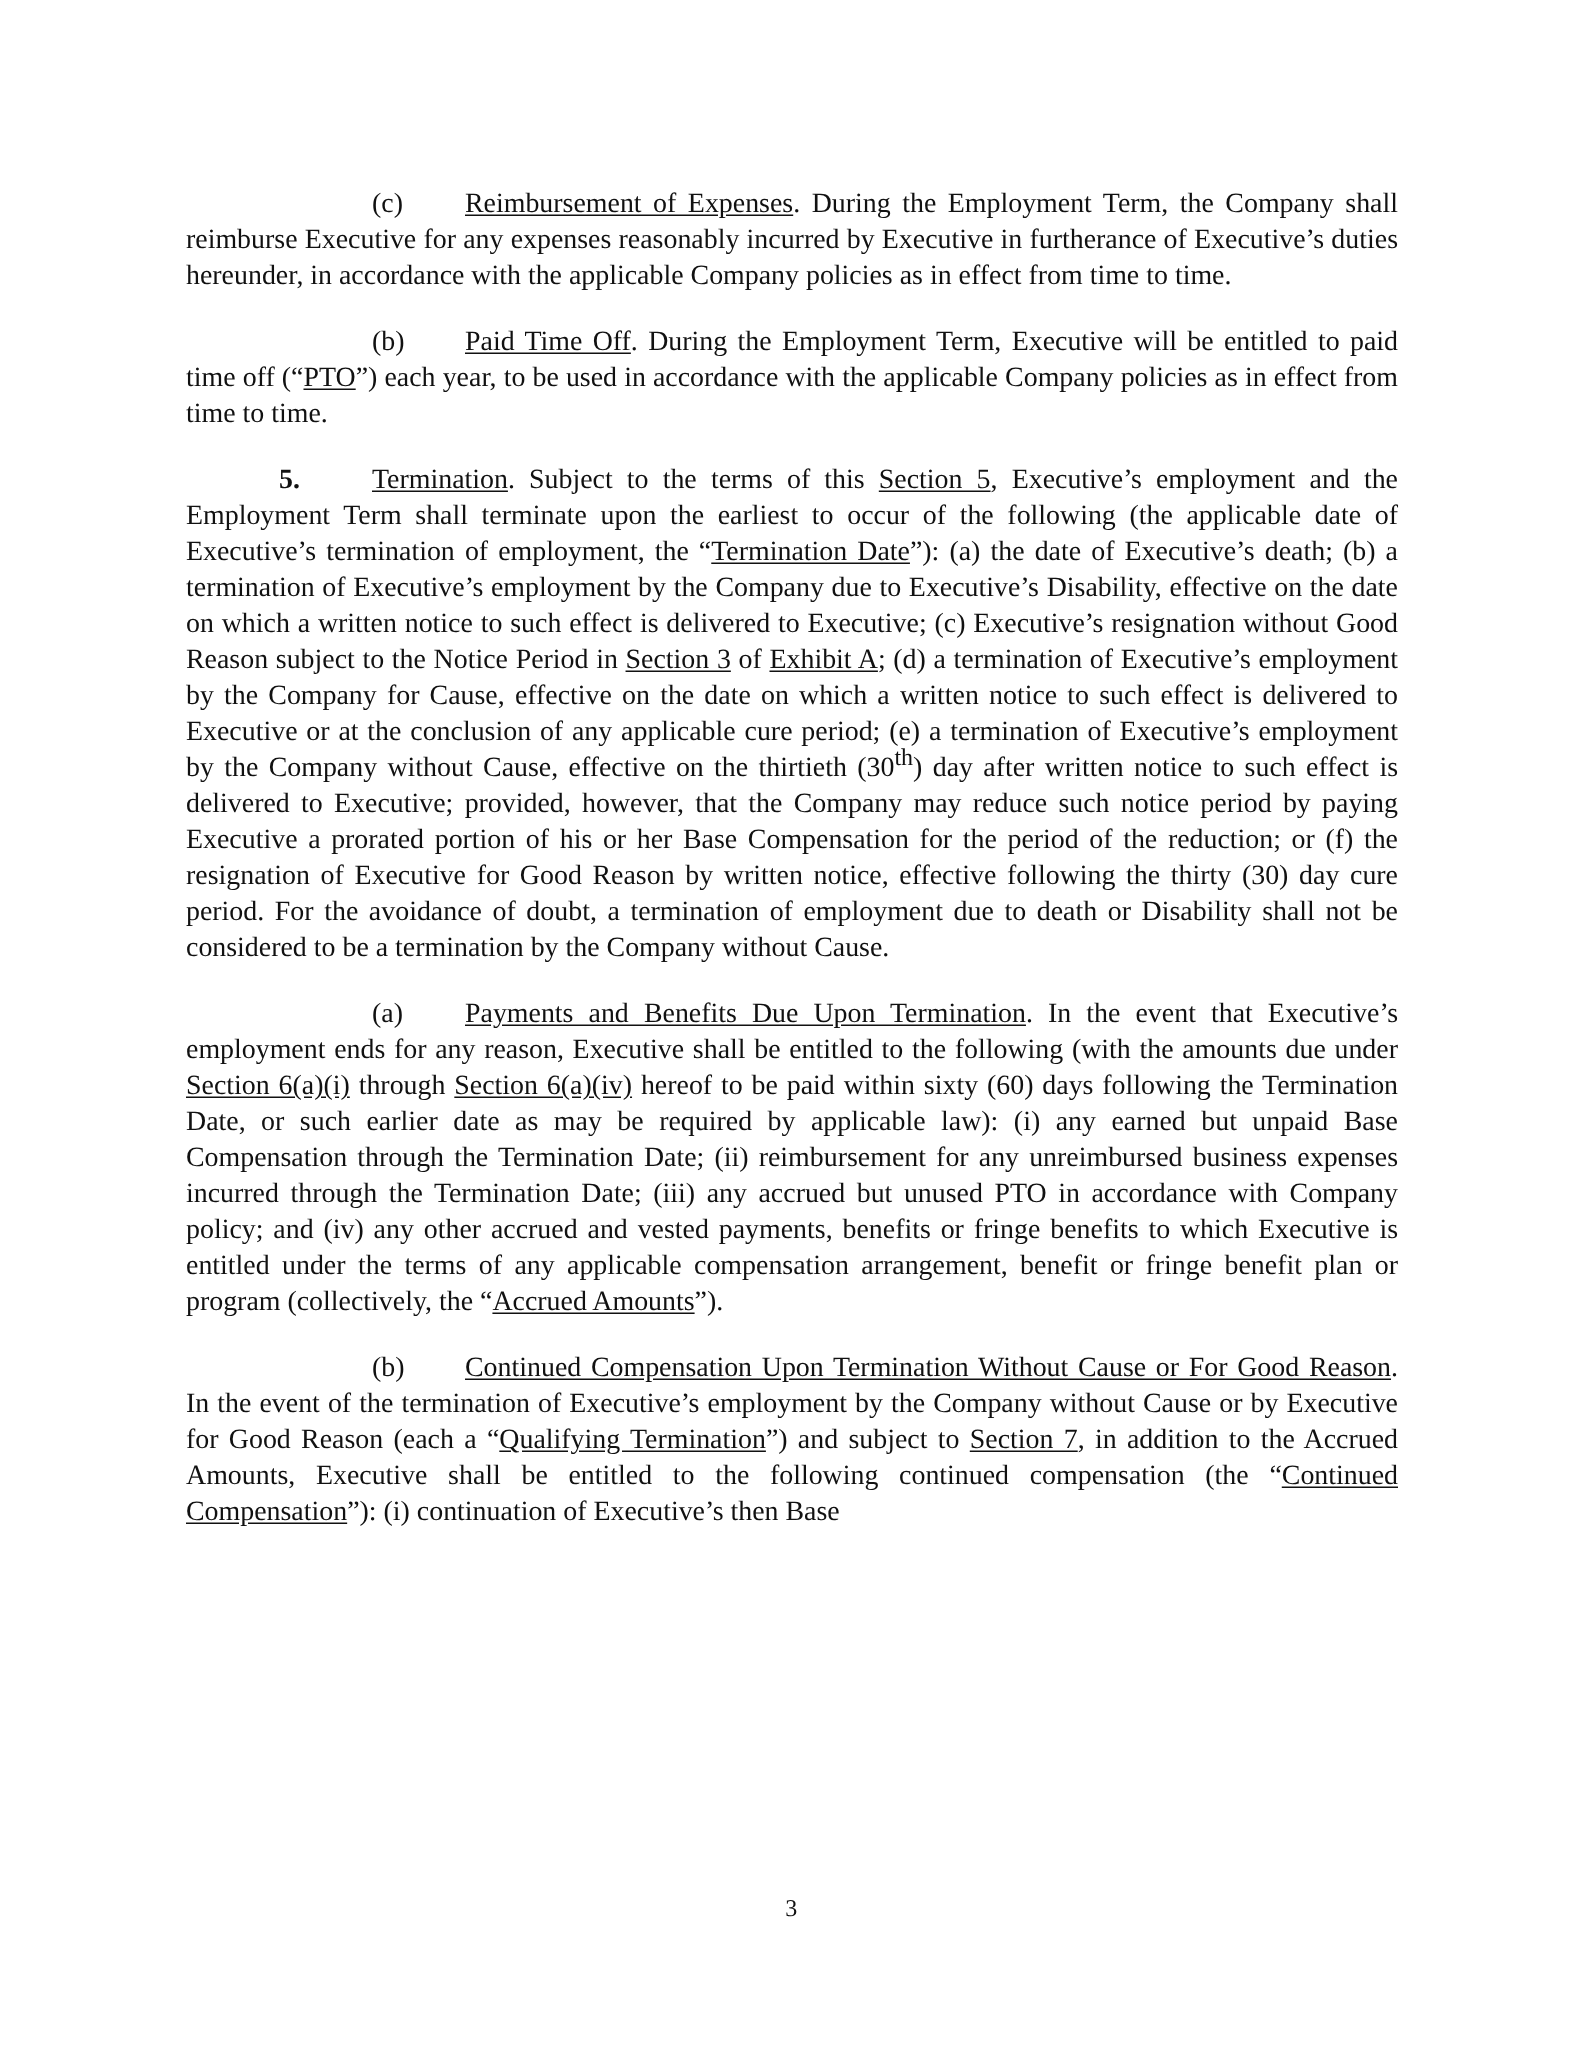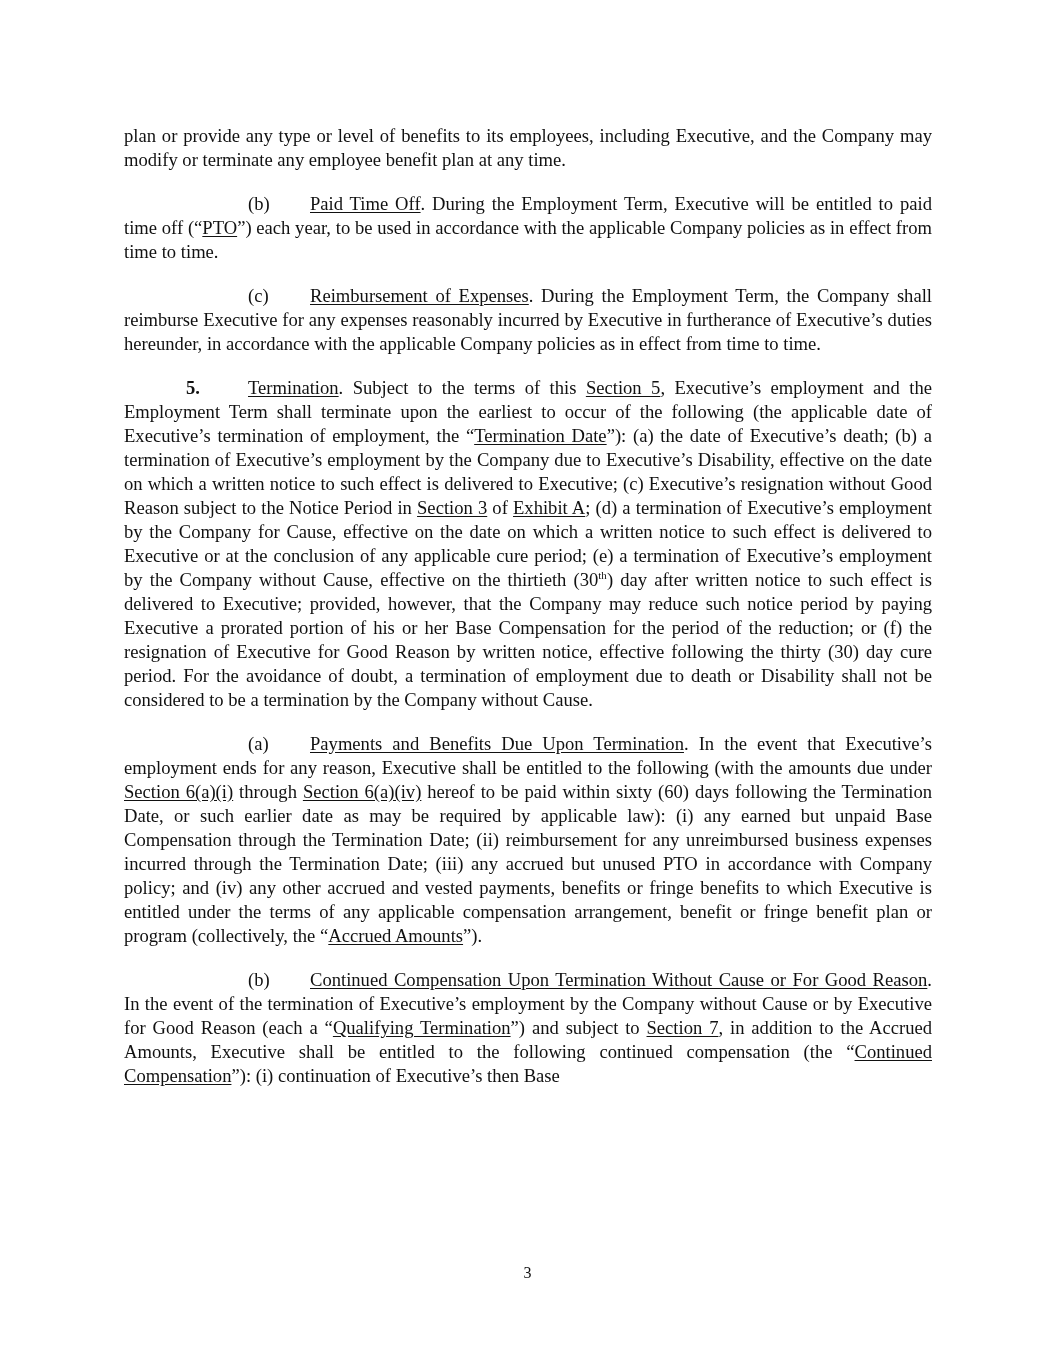--- a/index.html
+++ b/index.html
@@ -23,37 +23,36 @@
     text-align: justify;
     margin: 0 0 20px 0;
   }
   .para.indent-sub { text-indent: 124px; }
   .para.indent-sec { text-indent: 62px; }
   .lbl { display: inline-block; text-indent: 0; }
   .lbl.sub { width: 62px; }
   .lbl.sec { width: 62px; font-weight: bold; }
   .u { text-decoration: underline; text-underline-offset: 2px; }
   .b { font-weight: normal; }
-  sup { font-size: 11px; line-height: 0; vertical-align: super; }
+  sup { font-size: 16px; line-height: 0; vertical-align: super; }
   .page-number {
     position: absolute;
     left: 0;
     width: 1055px;
     top: 1264px;
     text-align: center;
     font-size: 16px;
     font-family: "Liberation Serif", "DejaVu Serif", serif;
   }
 </style>
 </head>
 <body>
 
 <div class="page">
   <div id="body-text">
-      <p class="para"><span>plan or provide any type or level of benefits to its employees, including Executive, and the Company may modify or terminate any employee benefit plan at any time.</span></p>
+      <p class="para indent-sub"><span class="lbl sub">(c)</span><span class="u">Reimbursement of Expenses</span><span>. During the Employment Term, the Company shall reimburse Executive for any expenses reasonably incurred by Executive in furtherance of Executive’s duties hereunder, in accordance with the applicable Company policies as in effect from time to time.</span></p>
       <p class="para indent-sub"><span class="lbl sub">(b)</span><span class="u">Paid Time Off</span><span>. During the Employment Term, Executive will be entitled to paid time off (“</span><span class="u">PTO</span><span>”) each year, to be used in accordance with the applicable Company policies as in effect from time to time.</span></p>
-      <p class="para indent-sub"><span class="lbl sub">(c)</span><span class="u">Reimbursement of Expenses</span><span>. During the Employment Term, the Company shall reimburse Executive for any expenses reasonably incurred by Executive in furtherance of Executive’s duties hereunder, in accordance with the applicable Company policies as in effect from time to time.</span></p>
       <p class="para indent-sec"><span class="lbl sec">5.</span><span class="u b">Termination</span><span>. Subject to the terms of this </span><span class="u">Section 5</span><span>, Executive’s employment and the Employment Term shall terminate upon the earliest to occur of the following (the applicable date of Executive’s termination of employment, the “</span><span class="u">Termination Date</span><span>”): (a) the date of Executive’s death; (b) a termination of Executive’s employment by the Company due to Executive’s Disability, effective on the date on which a written notice to such effect is delivered to Executive; (c) Executive’s resignation without Good Reason subject to the Notice Period in </span><span class="u">Section 3</span><span> of </span><span class="u">Exhibit A</span><span>; (d) a termination of Executive’s employment by the Company for Cause, effective on the date on which a written notice to such effect is delivered to Executive or at the conclusion of any applicable cure period; (e) a termination of Executive’s employment by the Company without Cause, effective on the thirtieth (30</span><sup>th</sup><span>) day after written notice to such effect is delivered to Executive; provided, however, that the Company may reduce such notice period by paying Executive a prorated portion of his or her Base Compensation for the period of the reduction; or (f) the resignation of Executive for Good Reason by written notice, effective following the thirty (30) day cure period. For the avoidance of doubt, a termination of employment due to death or Disability shall not be considered to be a termination by the Company without Cause.</span></p>
       <p class="para indent-sub"><span class="lbl sub">(a)</span><span class="u">Payments and Benefits Due Upon Termination</span><span>. In the event that Executive’s employment ends for any reason, Executive shall be entitled to the following (with the amounts due under </span><span class="u">Section 6(a)(i)</span><span> through </span><span class="u">Section 6(a)(iv)</span><span> hereof to be paid within sixty (60) days following the Termination Date, or such earlier date as may be required by applicable law): (i) any earned but unpaid Base Compensation through the Termination Date; (ii) reimbursement for any unreimbursed business expenses incurred through the Termination Date; (iii) any accrued but unused PTO in accordance with Company policy; and (iv) any other accrued and vested payments, benefits or fringe benefits to which Executive is entitled under the terms of any applicable compensation arrangement, benefit or fringe benefit plan or program (collectively, the “</span><span class="u">Accrued Amounts</span><span>”).</span></p>
       <p class="para indent-sub"><span class="lbl sub">(b)</span><span class="u">Continued Compensation Upon Termination Without Cause or For Good Reason</span><span>. In the event of the termination of Executive’s employment by the Company without Cause or by Executive for Good Reason (each a “</span><span class="u">Qualifying Termination</span><span>”) and subject to </span><span class="u">Section 7</span><span>, in addition to the Accrued Amounts, Executive shall be entitled to the following continued compensation (the “</span><span class="u">Continued Compensation</span><span>”): (i) continuation of Executive’s then Base</span></p>
     </div>
 </div>
 <div class="page-number">3</div>
 
 </body></html>

